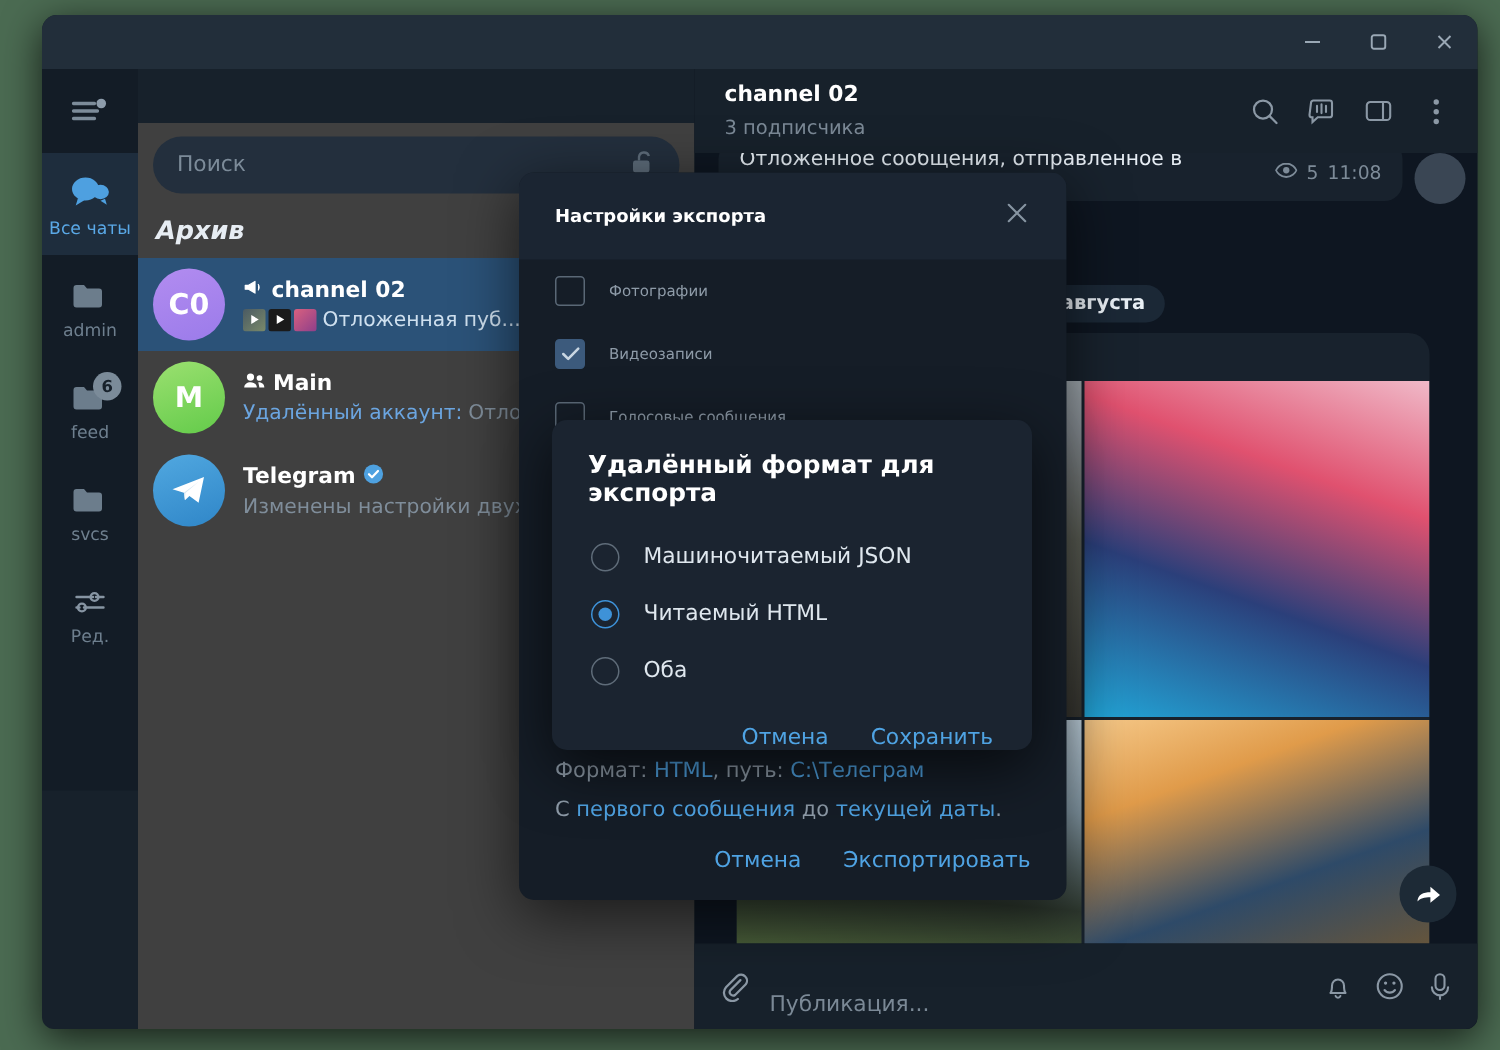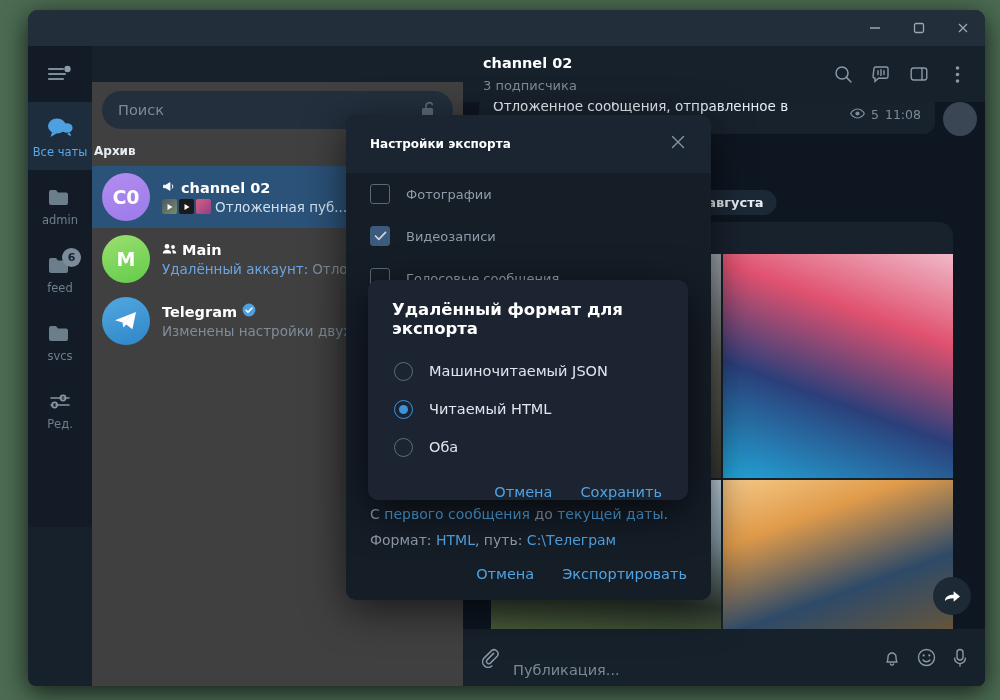--- a/index.html
+++ b/index.html
@@ -44,21 +44,21 @@
   }
 
   
   .chatcol { position:absolute; left:64px; top:36px; width:371px; height:632px; background:#404040;margin-top:36px; }
   .searchwrap { height:56px; display:flex; align-items:center; padding:0 10px; }
   .searchbox {
     flex:1; height:38px; border-radius:19px; background:#232f3d;
     display:flex; align-items:center; padding:0 16px; color:#7c8b99; font-size:14.5px;
   }
   .searchbox .lockicon { margin-left:auto; color:#5d6c7a; }
-  .archive-label { padding:6px 2px 8px; color:#e7edf3; font-size:12px; font-weight:bold; }
+  .archive-label { padding:6px 12px 8px; color:#e7edf3; font-size:17px; font-weight:bold;font-style:italic; }
   .chatrow { height:62px; display:flex; align-items:center; padding:0 10px; gap:12px; }
   .chatrow.selected { background:#2b5278; }
   .avatar {
     width:48px; height:48px; border-radius:50%; flex:0 0 48px;
     display:flex; align-items:center; justify-content:center;
     color:#fff; font-size:19px; font-weight:600;
   }
   .av-purple { background:linear-gradient(160deg,#b28cf0,#9b7bea); }
   .av-green  { background:linear-gradient(160deg,#9be070,#63cb4a); }
   .av-blue   { background:linear-gradient(160deg,#51a8e0,#2f86c8); }
@@ -135,21 +135,21 @@
     overflow:hidden;
   }
   .dlg1-hdr {
     height:58px; background:#1b2532; display:flex; align-items:center; padding:0 24px;
   }
   .dlg1-hdr .t { color:#fff; font-size:12px; font-weight:bold; }
   .dlg1-hdr .x { margin-left:auto; color:#8795a2; }
   .optrow { display:flex; align-items:center; gap:16px; padding:0 24px; height:42px; }
   .cbox { width:20px;height:20px;border:1.5px solid #5a6876; border-radius:3px; flex:0 0 20px; }
   .cbox.on { background:#3c5a7c; border-color:#3c5a7c; display:flex;align-items:center;justify-content:center;color:#c9d6e2; }
-  .optlabel { color:#8e9ba8; font-size:13px; }
+  .optlabel { color:#8e9ba8; font-size:10px; }
   .dlg1-foot { position:absolute; left:0; bottom:0; width:100%; padding:0 24px 18px; }
   .pathline { color:#8e9ba8; font-size:14px; margin-bottom:10px; }
   .pathline .lnk { color:#4fa3e3; }
   .dlg1-btns { display:flex; justify-content:flex-end; gap:28px; padding-top:8px; }
   .txtbtn { color:#4fa3e3; font-size:14.5px; }
 
   
   .dlg2 {
     position:absolute; left:340px; top:270px; width:320px; height:220px;
     background:#1b2430; border-radius:10px; box-shadow:0 12px 40px rgba(0,0,0,.65);
@@ -463,24 +463,24 @@
         </span>
         <span class="optlabel">Видеозаписи</span>
       </div>
       <div class="optrow">
         <span class="cbox"></span>
         <span class="optlabel">Голосовые сообщения</span>
       </div>
 
       <div class="dlg1-foot">
         <div class="pathline">
+          <span>Формат: </span><span class="lnk">HTML</span><span>, путь: </span><span class="lnk">C:\Телеграм</span>
+        </div>
+        <div class="pathline">
           <span>С </span><span class="lnk">первого сообщения</span><span> до </span><span class="lnk">текущей даты</span><span>.</span>
-        </div>
-        <div class="pathline">
-          <span>Формат: </span><span class="lnk">HTML</span><span>, путь: </span><span class="lnk">C:\Телеграм</span>
         </div>
         <div class="dlg1-btns">
           <span class="txtbtn">Отмена</span>
           <span class="txtbtn">Экспортировать</span>
         </div>
       </div>
     </div>
 
     <div class="dlg2">
       <div class="t2">Удалённый формат для экспорта</div>

